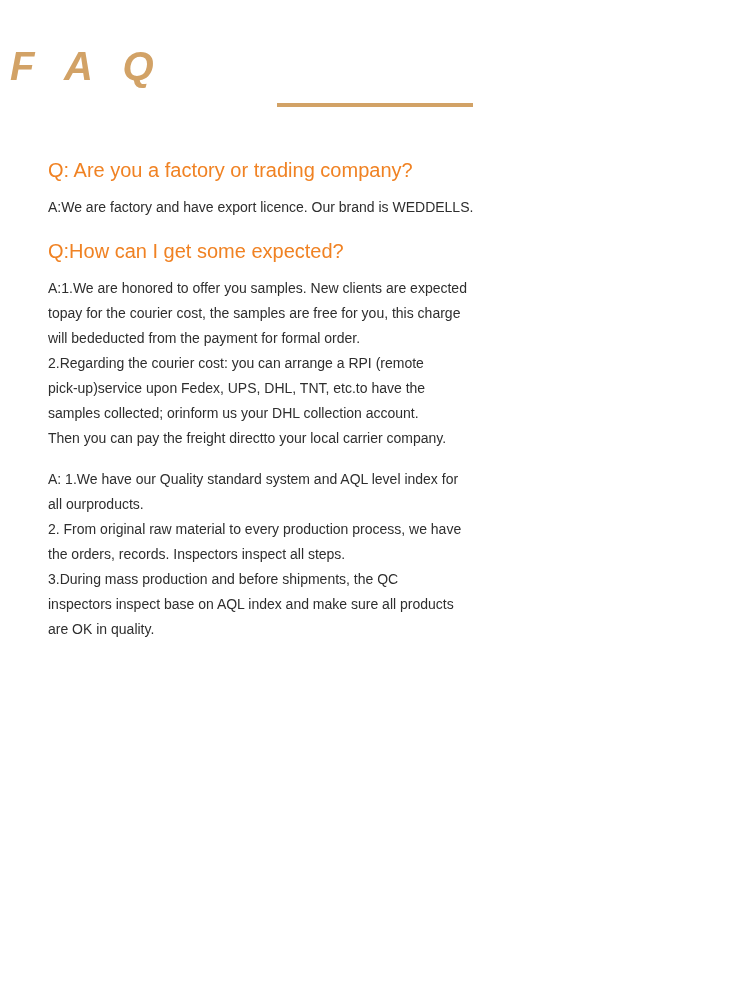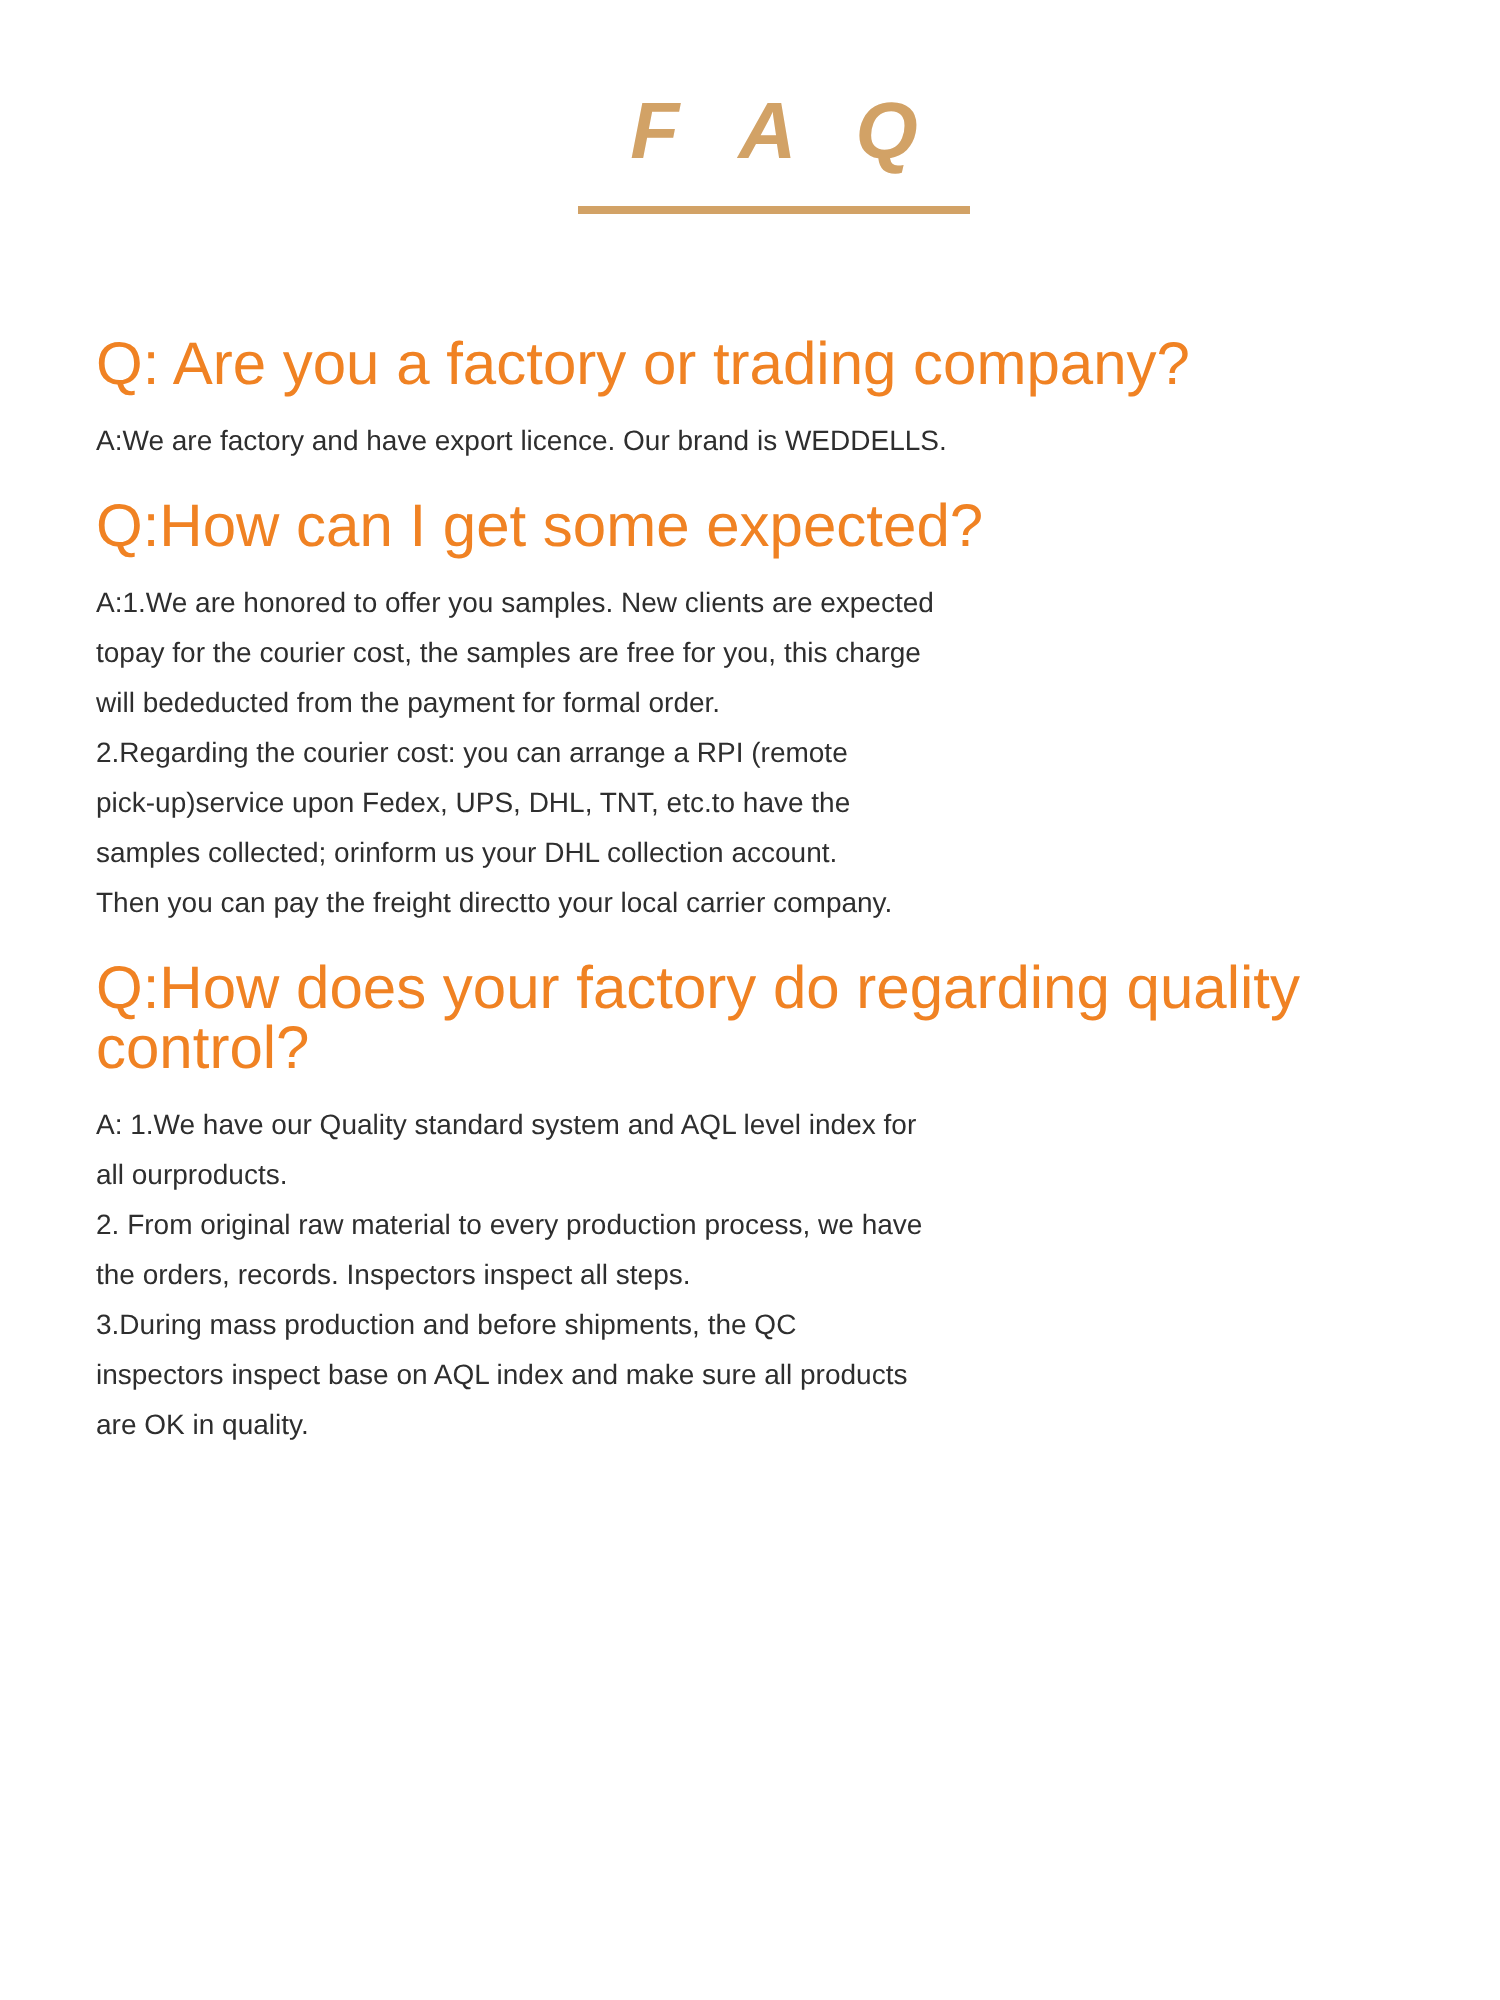--- a/index.html
+++ b/index.html
@@ -11,22 +11,21 @@
     position: relative;
     width: 750px;
     height: 1000px;
     background: #ffffff;
     font-family: "Liberation Sans", sans-serif;
     overflow: hidden;
     box-sizing: border-box;
   }
   .faq-header {
     padding-top: 42px;
-    text-align: center;
-    padding-left: 24px;
+    text-align: left;
   }
   .faq-title {
     display: inline-block;
     font-size: 40px;
     line-height: 48px;
     font-weight: bold;
     font-style: italic;
     color: #d2a266;
     letter-spacing: 10px;
     margin: 0;
@@ -40,24 +39,24 @@
   }
   .faq-content {
     padding: 48px 16px 0 48px;
     box-sizing: border-box;
   }
   .qa-block {
     margin: 0;
   }
   .question {
     color: #f08223;
-    font-size: 30px;
+    font-size: 20px;
     line-height: 30px;
     font-weight: 400;
-    margin: 13px 0 10px 0;
+    margin: 0 0 10px 0;
   }
   .answer {
     color: #2e2e2e;
     font-size: 14px;
     line-height: 25px;
     margin: 0 0 16px 0;
     white-space: pre-line;
   }
 </style>
 </head>
@@ -83,21 +82,20 @@
       <p class="answer">A:1.We are honored to offer you samples. New clients are expected
 topay for the courier cost, the samples are free for you, this charge
 will bededucted from the payment for formal order.
 2.Regarding the courier cost: you can arrange a RPI (remote
 pick-up)service upon Fedex, UPS, DHL, TNT, etc.to have the
 samples collected; orinform us your DHL collection account.
 Then you can pay the freight directto your local carrier company.</p>
     </div>
 
     <div class="qa-block">
-      <h2 class="question">Q:How does your factory do regarding quality control?</h2>
       <p class="answer">A: 1.We have our Quality standard system and AQL level index for
 all ourproducts.
 2. From original raw material to every production process, we have
 the orders, records. Inspectors inspect all steps.
 3.During mass production and before shipments, the QC
 inspectors inspect base on AQL index and make sure all products
 are OK in quality.</p>
     </div>
 
   </div>

